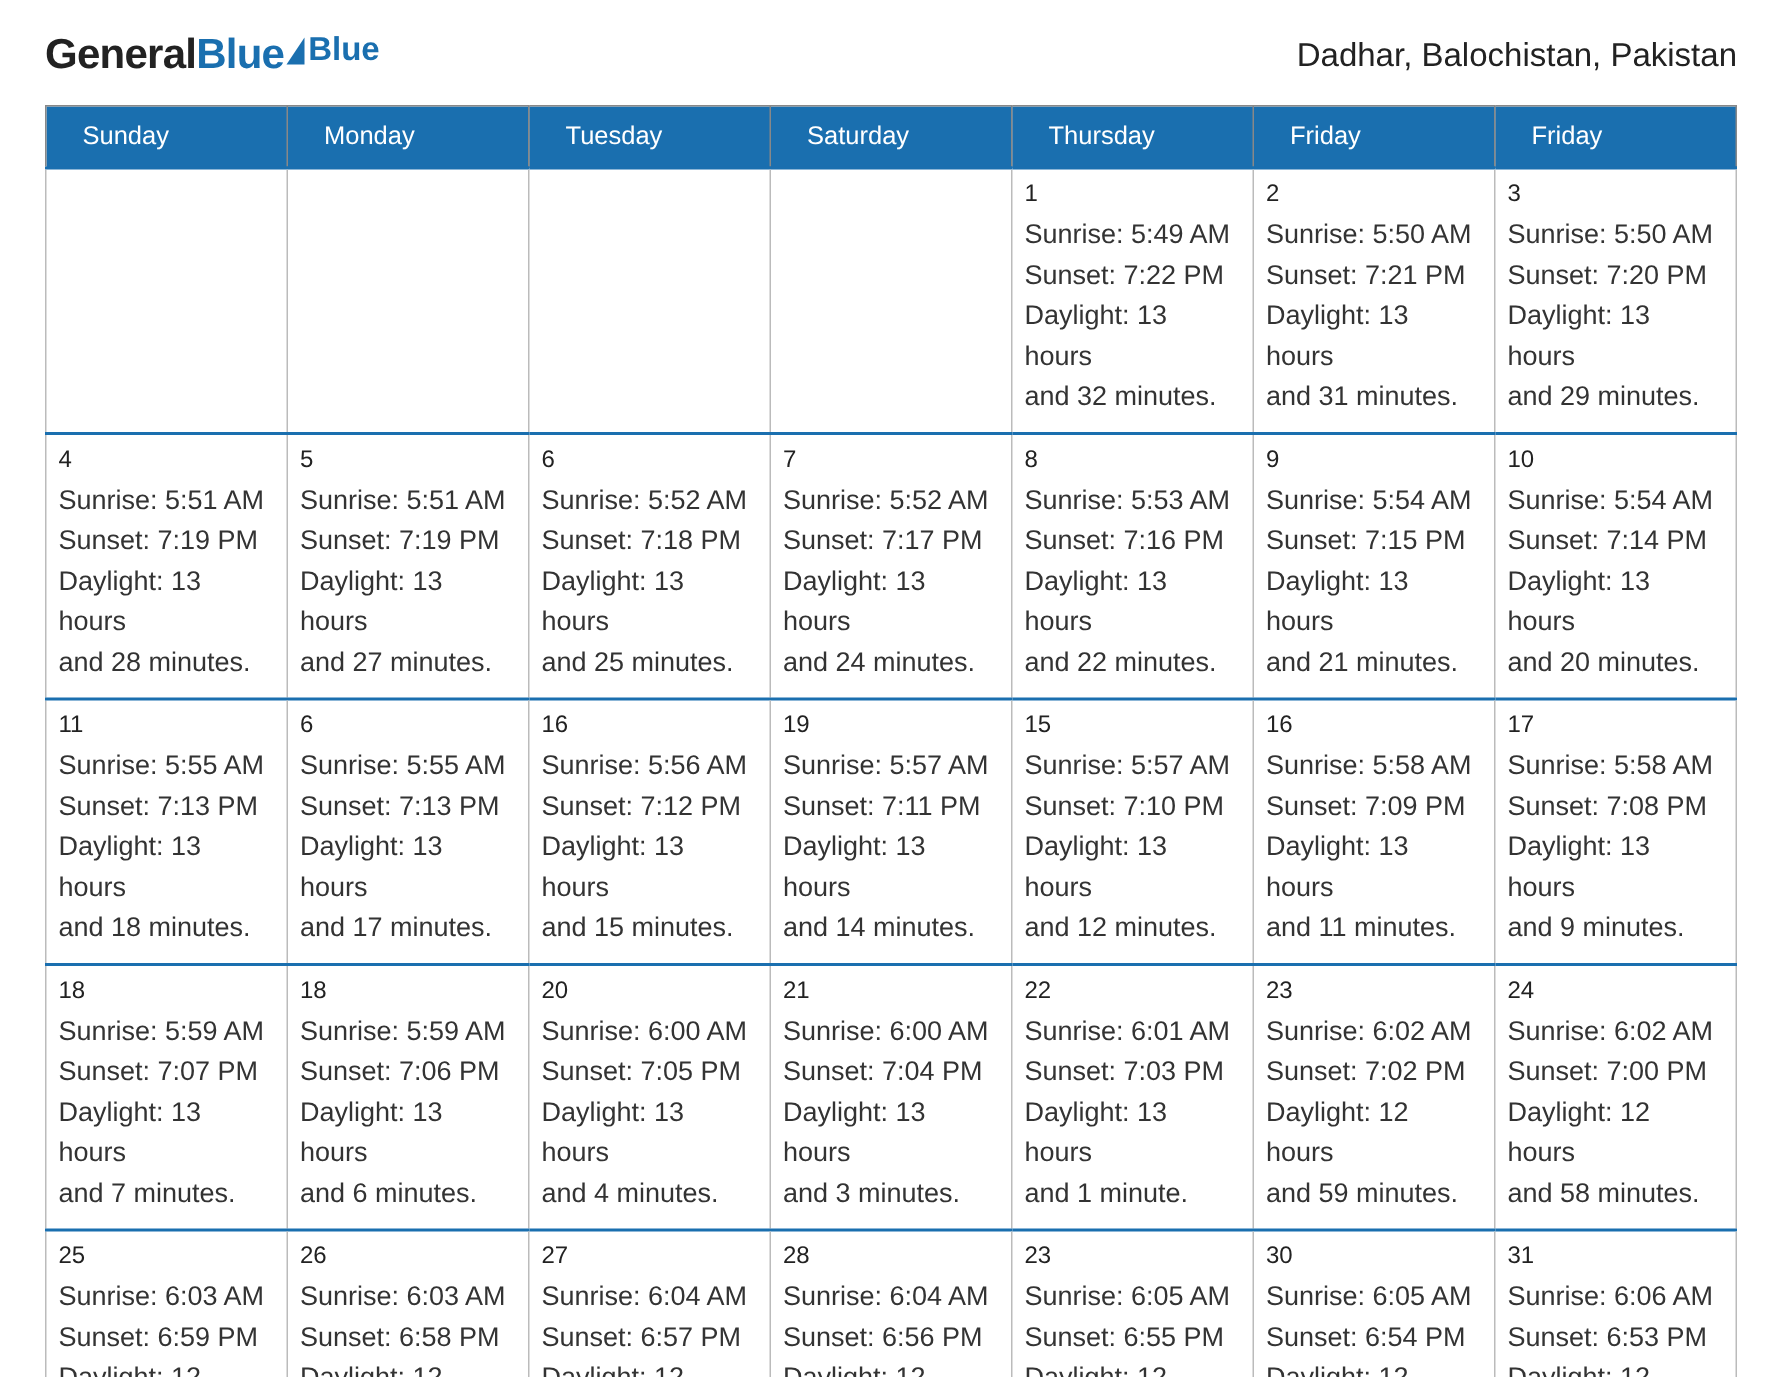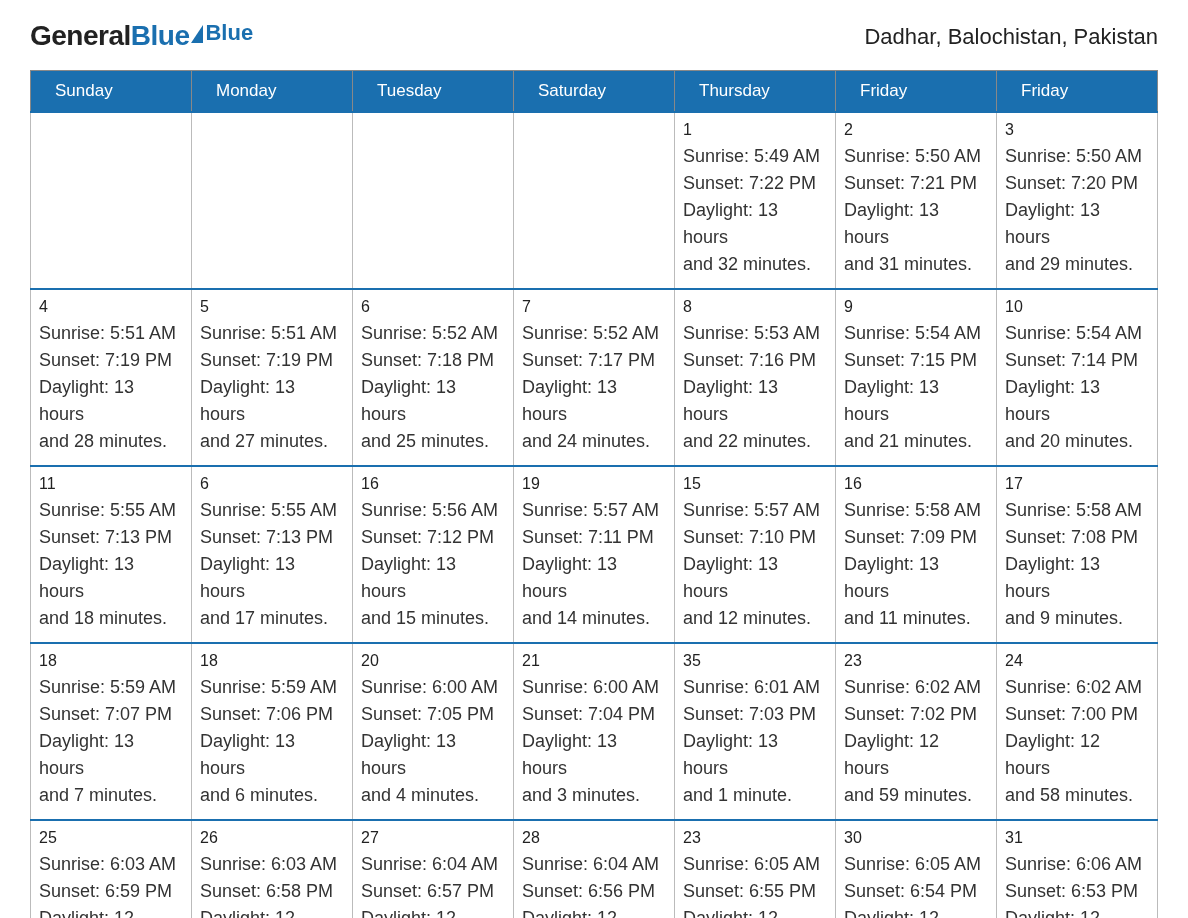--- a/index.html
+++ b/index.html
@@ -229,21 +229,21 @@
         </td>
         <td>
           <span class="day-num">20</span>
           <div class="day-info">Sunrise: 6:00 AM<br>Sunset: 7:05 PM<br>Daylight: 13 hours<br>and 4 minutes.</div>
         </td>
         <td>
           <span class="day-num">21</span>
           <div class="day-info">Sunrise: 6:00 AM<br>Sunset: 7:04 PM<br>Daylight: 13 hours<br>and 3 minutes.</div>
         </td>
         <td>
-          <span class="day-num">35</span>
+          <span class="day-num">22</span>
           <div class="day-info">Sunrise: 6:01 AM<br>Sunset: 7:03 PM<br>Daylight: 13 hours<br>and 1 minute.</div>
         </td>
         <td>
           <span class="day-num">23</span>
           <div class="day-info">Sunrise: 6:02 AM<br>Sunset: 7:02 PM<br>Daylight: 12 hours<br>and 59 minutes.</div>
         </td>
         <td>
           <span class="day-num">24</span>
           <div class="day-info">Sunrise: 6:02 AM<br>Sunset: 7:00 PM<br>Daylight: 12 hours<br>and 58 minutes.</div>
         </td>

